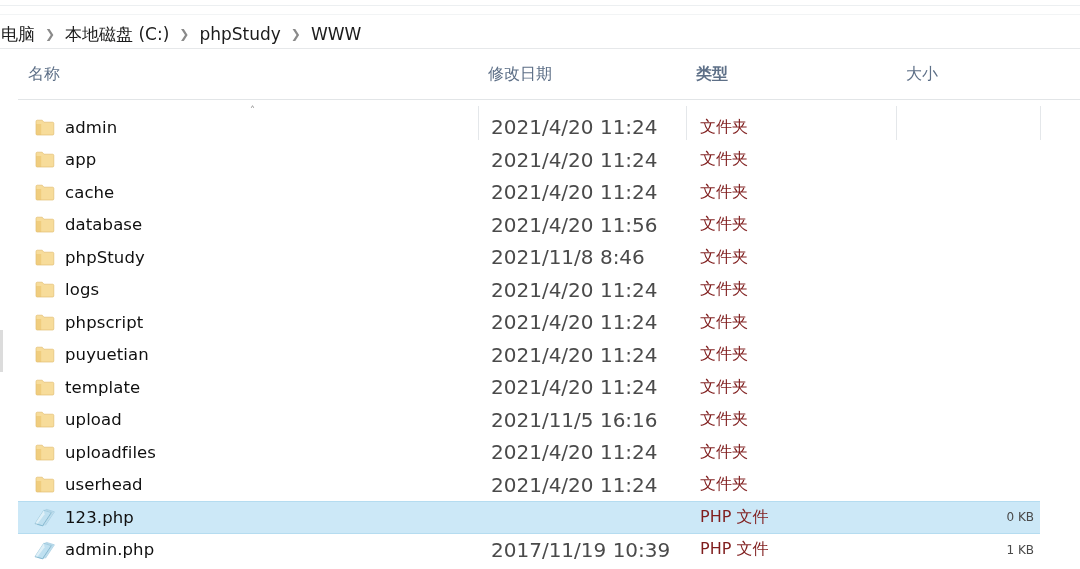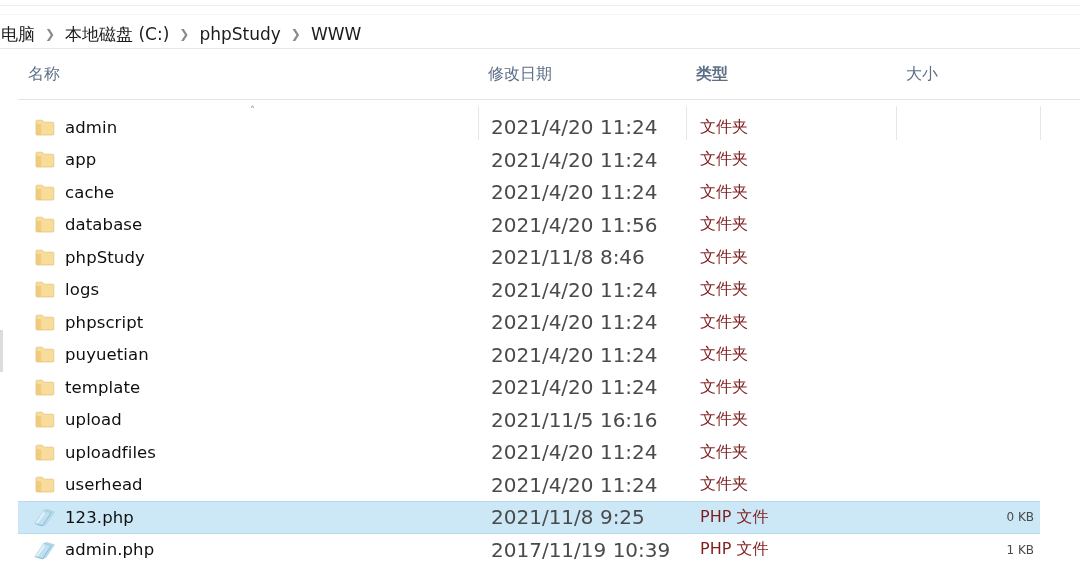--- a/index.html
+++ b/index.html
@@ -451,21 +451,20 @@
             <svg width="22" height="20" viewBox="0 0 22 20">
               <path d="M4 15.8 L12.6 2.4 L20.4 4.8 L11.6 18 Z" fill="#cfe9f6" stroke="#9ec8de" stroke-width="0.7"></path>
               <path d="M2.4 16.2 L11.2 2.8 L18.8 5.2 L10 18.4 Z" fill="#e7f4fb" stroke="#9ec8de" stroke-width="0.6"></path>
               <path d="M1 16.6 L9.8 3.2 L17.4 5.6 L8.6 18.8 Z" fill="#bfe0f0" stroke="#8cbed6" stroke-width="0.7"></path>
               <path d="M1 16.6 L9.8 3.2 L10.6 7.2 L2.2 18.6 Z" fill="#e9f5fb" opacity="0.75"></path>
               <path d="M1 16.6 L8.6 18.8 L17.4 5.6" fill="none" stroke="#7fb4cd" stroke-width="0.7"></path>
             </svg>
           </span>
           <span class="fname">123.php</span>
         </div>
-        <div class="cell-date">2021/11/8 9:25</div>
         <div class="cell-type">PHP 文件</div>
         <div class="cell-size">0 KB</div>
       </div>
       <div class="row">
         <div class="cell-name">
           <span class="icon-wrap">
             <svg width="22" height="20" viewBox="0 0 22 20">
               <path d="M4 15.8 L12.6 2.4 L20.4 4.8 L11.6 18 Z" fill="#cfe9f6" stroke="#9ec8de" stroke-width="0.7"></path>
               <path d="M2.4 16.2 L11.2 2.8 L18.8 5.2 L10 18.4 Z" fill="#e7f4fb" stroke="#9ec8de" stroke-width="0.6"></path>
               <path d="M1 16.6 L9.8 3.2 L17.4 5.6 L8.6 18.8 Z" fill="#bfe0f0" stroke="#8cbed6" stroke-width="0.7"></path>

